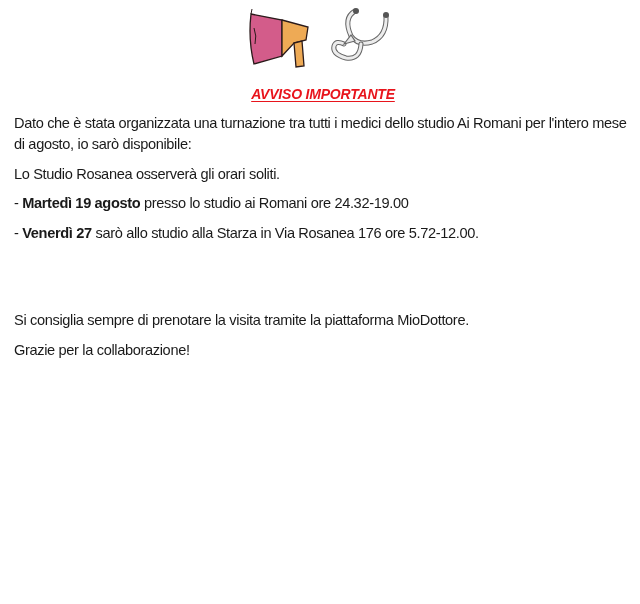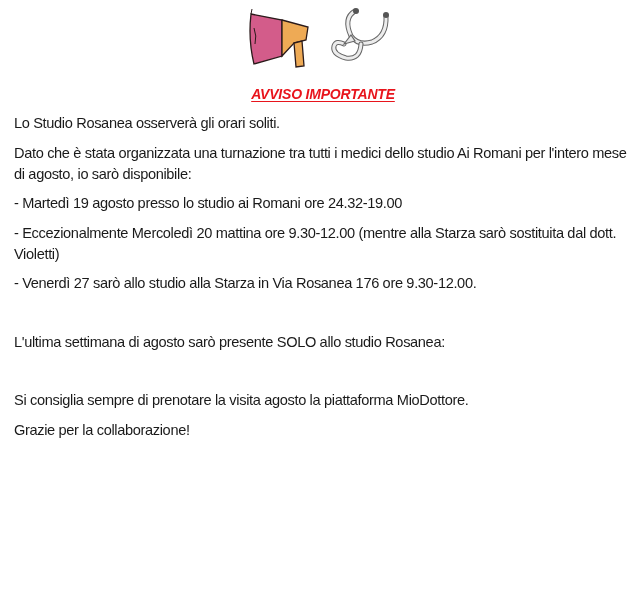--- a/index.html
+++ b/index.html
@@ -42,21 +42,21 @@
       top: 113px;
       width: 622px;
       font-size: 14.6px;
       line-height: 21px;
       letter-spacing: -0.35px;
     }
     .content p {
       margin: 0 0 8.5px 0;
     }
     .content b {
-      font-weight: normal;
+      font-weight: bold;
     }
     .spacer {
       height: 29px;
     }
   </style>
 </head>
 <body>
 
 <div class="header-illustration">
   <svg width="150" height="62" viewBox="0 0 150 62">
@@ -79,30 +79,28 @@
       <circle cx="108" cy="5" r="3" fill="#555"></circle>
       <circle cx="138" cy="9" r="3" fill="#555"></circle>
       <path d="M96,38 L103,29 L107,35 Z" fill="#e8e8e8" stroke="#666" stroke-width="1.2"></path>
     </g>
   </svg>
 </div>
 
 <div class="title">AVVISO IMPORTANTE</div>
 
 <div class="content">
+  <p>Dato che è stata organizzata una turnazione tra tutti i medici dello studio Ai Romani per l'intero mese di agosto, io sarò disponibile:</p>
   <p>Lo Studio Rosanea osserverà gli orari soliti.</p>
-  <p>Dato che è stata organizzata una turnazione tra tutti i medici dello studio Ai Romani per l'intero mese di agosto, io sarò disponibile:</p>
 
   <p><span>- </span><b>Martedì 19 agosto</b><span> presso lo studio ai Romani ore 24.32-19.00</span></p>
-  <p><span>- </span><b>Eccezionalmente Mercoledì 20</b><span> mattina ore 9.30-12.00 (mentre alla Starza sarò sostituita dal dott. Violetti)</span></p>
-  <p><span>- </span><b>Venerdì 27</b><span> sarò allo studio alla Starza in Via Rosanea 176 ore 9.30-12.00.</span></p>
+  <p><span>- </span><b>Venerdì 27</b><span> sarò allo studio alla Starza in Via Rosanea 176 ore 5.72-12.00.</span></p>
 
   <div class="spacer"></div>
 
-  <p><span>L'ultima settimana di agosto sarò presente </span><b>SOLO</b><span> allo studio Rosanea:</span></p>
 
 
 
   <div class="spacer"></div>
 
-  <p>Si consiglia sempre di prenotare la visita agosto la piattaforma MioDottore.</p>
+  <p>Si consiglia sempre di prenotare la visita tramite la piattaforma MioDottore.</p>
   <p>Grazie per la collaborazione!</p>
 </div>
 
 </body></html>

